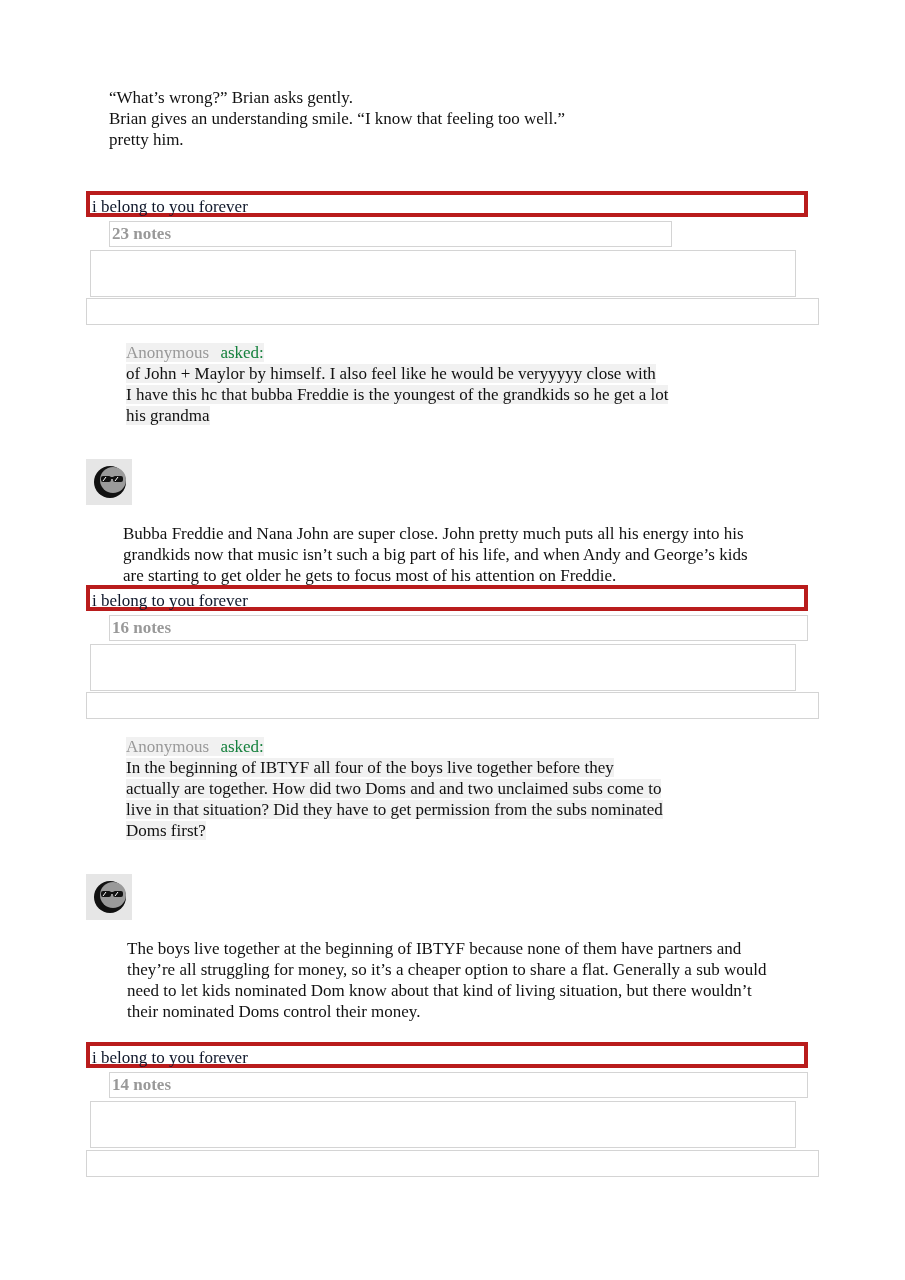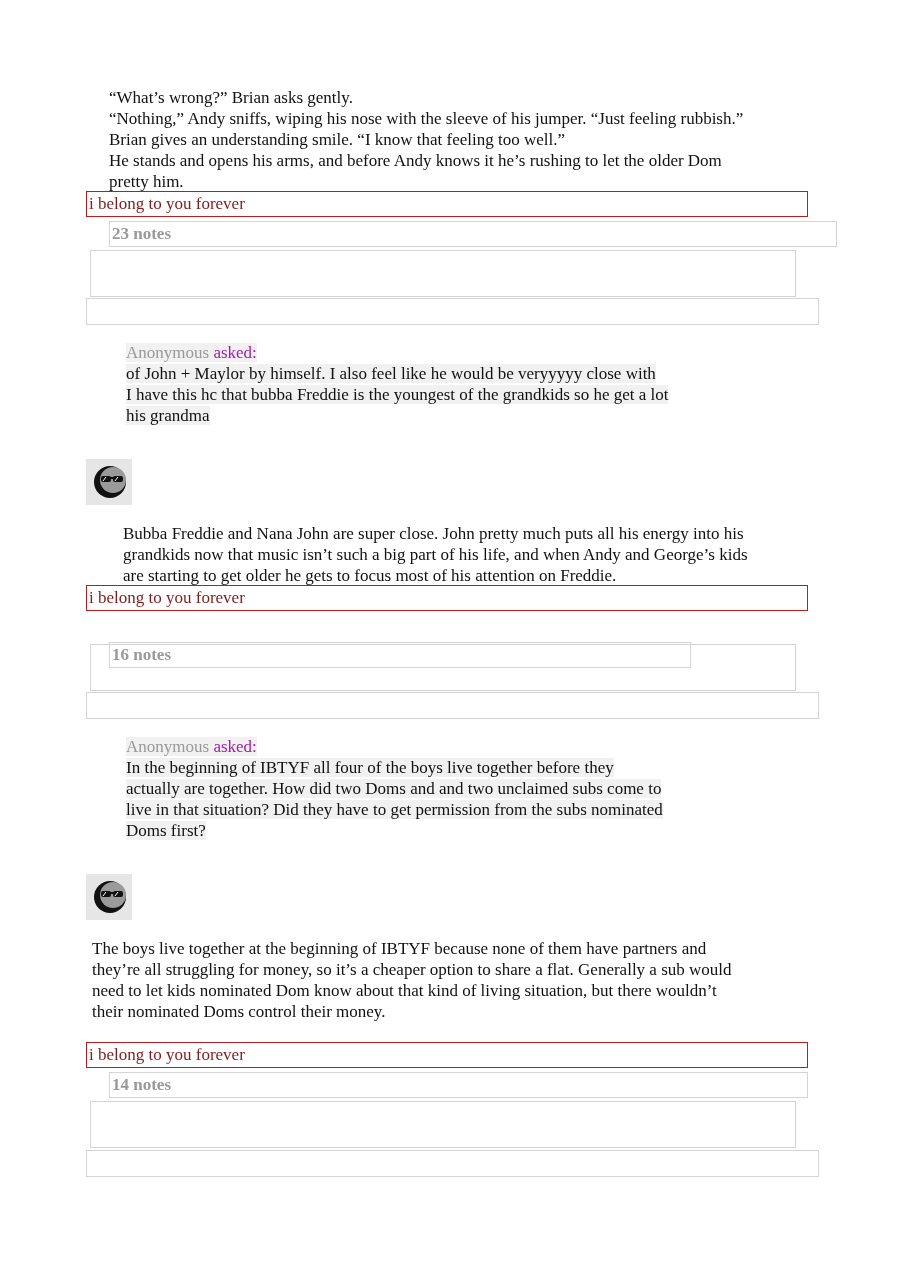--- a/index.html
+++ b/index.html
@@ -1,44 +1,42 @@
 <!DOCTYPE html>
 <html><head>
 <meta charset="utf-8">
 <style>
   html, body { margin: 0; padding: 0; background: #ffffff; }
   body { width: 905px; height: 1280px; position: relative; overflow: hidden;
          font-family: "Liberation Serif", "DejaVu Serif", serif; color: #111; }
   .abs { position: absolute; }
   .body-text { font-size: 17px; line-height: 21px; color: #111; }
   .body-text p { margin: 0; }
-  .tagbox { border: 1px solid #b91c1c; box-sizing: border-box; height: 26px;
-            font-size: 17px; line-height: 24px; color: #7f1d1d; padding-left: 2px; }
+  .tagbox { border: 4px solid #b91c1c; box-sizing: border-box; height: 26px;
+            font-size: 17px; line-height: 24px; color: #0f172a; padding-left: 2px; }
   .notesbox { border: 1px solid #d4d4d4; box-sizing: border-box; height: 26px;
               font-size: 17px; line-height: 24px; color: #999; font-weight: bold; padding-left: 2px; }
   .emptybox { border: 1px solid #d4d4d4; box-sizing: border-box; }
   .ask { font-size: 17px; line-height: 21px; }
   .ask .asker-line span { background: #f1f1f1; }
   .ask .asker { color: #999; font-weight: normal; }
-  .ask .asked { color: #a21caf; }
+  .ask .asked { color: #15803d; margin-left: 7px; }
   .ask .q span { background: #f1f1f1; color: #111; }
   .avatar { width: 46px; height: 46px; background: #e6e6e6; }
 </style>
 </head>
 <body>
 
 <div class="abs body-text" style="left:109px; top:87px; width:700px;">
   <p>“What’s wrong?” Brian asks gently.</p>
-  <p>“Nothing,” Andy sniffs, wiping his nose with the sleeve of his jumper. “Just feeling rubbish.”</p>
   <p>Brian gives an understanding smile. “I know that feeling too well.”</p>
-  <p>He stands and opens his arms, and before Andy knows it he’s rushing to let the older Dom</p>
   <p>pretty him.</p>
 </div>
 <div class="abs tagbox" style="left:86px; top:191px; width:722px;">i belong to you forever</div>
-<div class="abs notesbox" style="left:109px; top:221px; width:728px;">23 notes</div>
+<div class="abs notesbox" style="left:109px; top:221px; width:563px;">23 notes</div>
 <div class="abs emptybox" style="left:90px; top:250px; width:706px; height:47px;"></div>
 <div class="abs emptybox" style="left:86px; top:298px; width:733px; height:27px;"></div>
 
 <div class="abs ask" style="left:126px; top:342px; width:600px;">
   <div class="asker-line">
     <span><span class="asker">Anonymous</span> <span class="asked">asked:</span></span>
   </div>
   <div class="q">
     <div><span>of John + Maylor by himself. I also feel like he would be veryyyyy close with</span></div>
     <div><span>I have this hc that bubba Freddie is the youngest of the grandkids so he get a lot</span></div>
@@ -55,21 +53,21 @@
     <line x1="17" y1="22" x2="20" y2="18" stroke="#fff" stroke-width="1"></line>
     <line x1="29" y1="22" x2="32" y2="18" stroke="#fff" stroke-width="1"></line>
   </svg>
 </div>
 <div class="abs body-text" style="left:123px; top:523px; width:700px;">
   <p>Bubba Freddie and Nana John are super close. John pretty much puts all his energy into his</p>
   <p>grandkids now that music isn’t such a big part of his life, and when Andy and George’s kids</p>
   <p>are starting to get older he gets to focus most of his attention on Freddie.</p>
 </div>
 <div class="abs tagbox" style="left:86px; top:585px; width:722px;">i belong to you forever</div>
-<div class="abs notesbox" style="left:109px; top:642px; width:582px;">16 notes</div>
+<div class="abs notesbox" style="left:109px; top:615px; width:699px;">16 notes</div>
 <div class="abs emptybox" style="left:90px; top:644px; width:706px; height:47px;"></div>
 <div class="abs emptybox" style="left:86px; top:692px; width:733px; height:27px;"></div>
 
 <div class="abs ask" style="left:126px; top:736px; width:600px;">
   <div class="asker-line">
     <span><span class="asker">Anonymous</span> <span class="asked">asked:</span></span>
   </div>
   <div class="q">
     <div><span>In the beginning of IBTYF all four of the boys live together before they</span></div>
     <div><span>actually are together. How did two Doms and and two unclaimed subs come to</span></div>
@@ -81,21 +79,21 @@
   <svg width="46" height="46" viewBox="0 0 46 46">
     <circle cx="24" cy="23" r="16" fill="#111"></circle>
     <circle cx="27" cy="21" r="13" fill="#9a9a9a"></circle>
     <rect x="15" y="17" width="10" height="6" rx="2" fill="#111"></rect>
     <rect x="27" y="17" width="10" height="6" rx="2" fill="#111"></rect>
     <rect x="24" y="18" width="4" height="2" fill="#111"></rect>
     <line x1="17" y1="22" x2="20" y2="18" stroke="#fff" stroke-width="1"></line>
     <line x1="29" y1="22" x2="32" y2="18" stroke="#fff" stroke-width="1"></line>
   </svg>
 </div>
-<div class="abs body-text" style="left:92px; top:938px; width:710px;">
+<div class="abs body-text" style="left:127px; top:938px; width:710px;">
   <p>The boys live together at the beginning of IBTYF because none of them have partners and</p>
   <p>they’re all struggling for money, so it’s a cheaper option to share a flat. Generally a sub would</p>
   <p>need to let kids nominated Dom know about that kind of living situation, but there wouldn’t</p>
   <p>their nominated Doms control their money.</p>
 </div>
 <div class="abs tagbox" style="left:86px; top:1042px; width:722px;">i belong to you forever</div>
 <div class="abs notesbox" style="left:109px; top:1072px; width:699px;font-family:Liberation Serif, serif;">14 notes</div>
 <div class="abs emptybox" style="left:90px; top:1101px; width:706px; height:47px;"></div>
 <div class="abs emptybox" style="left:86px; top:1150px; width:733px; height:27px;"></div>
 

